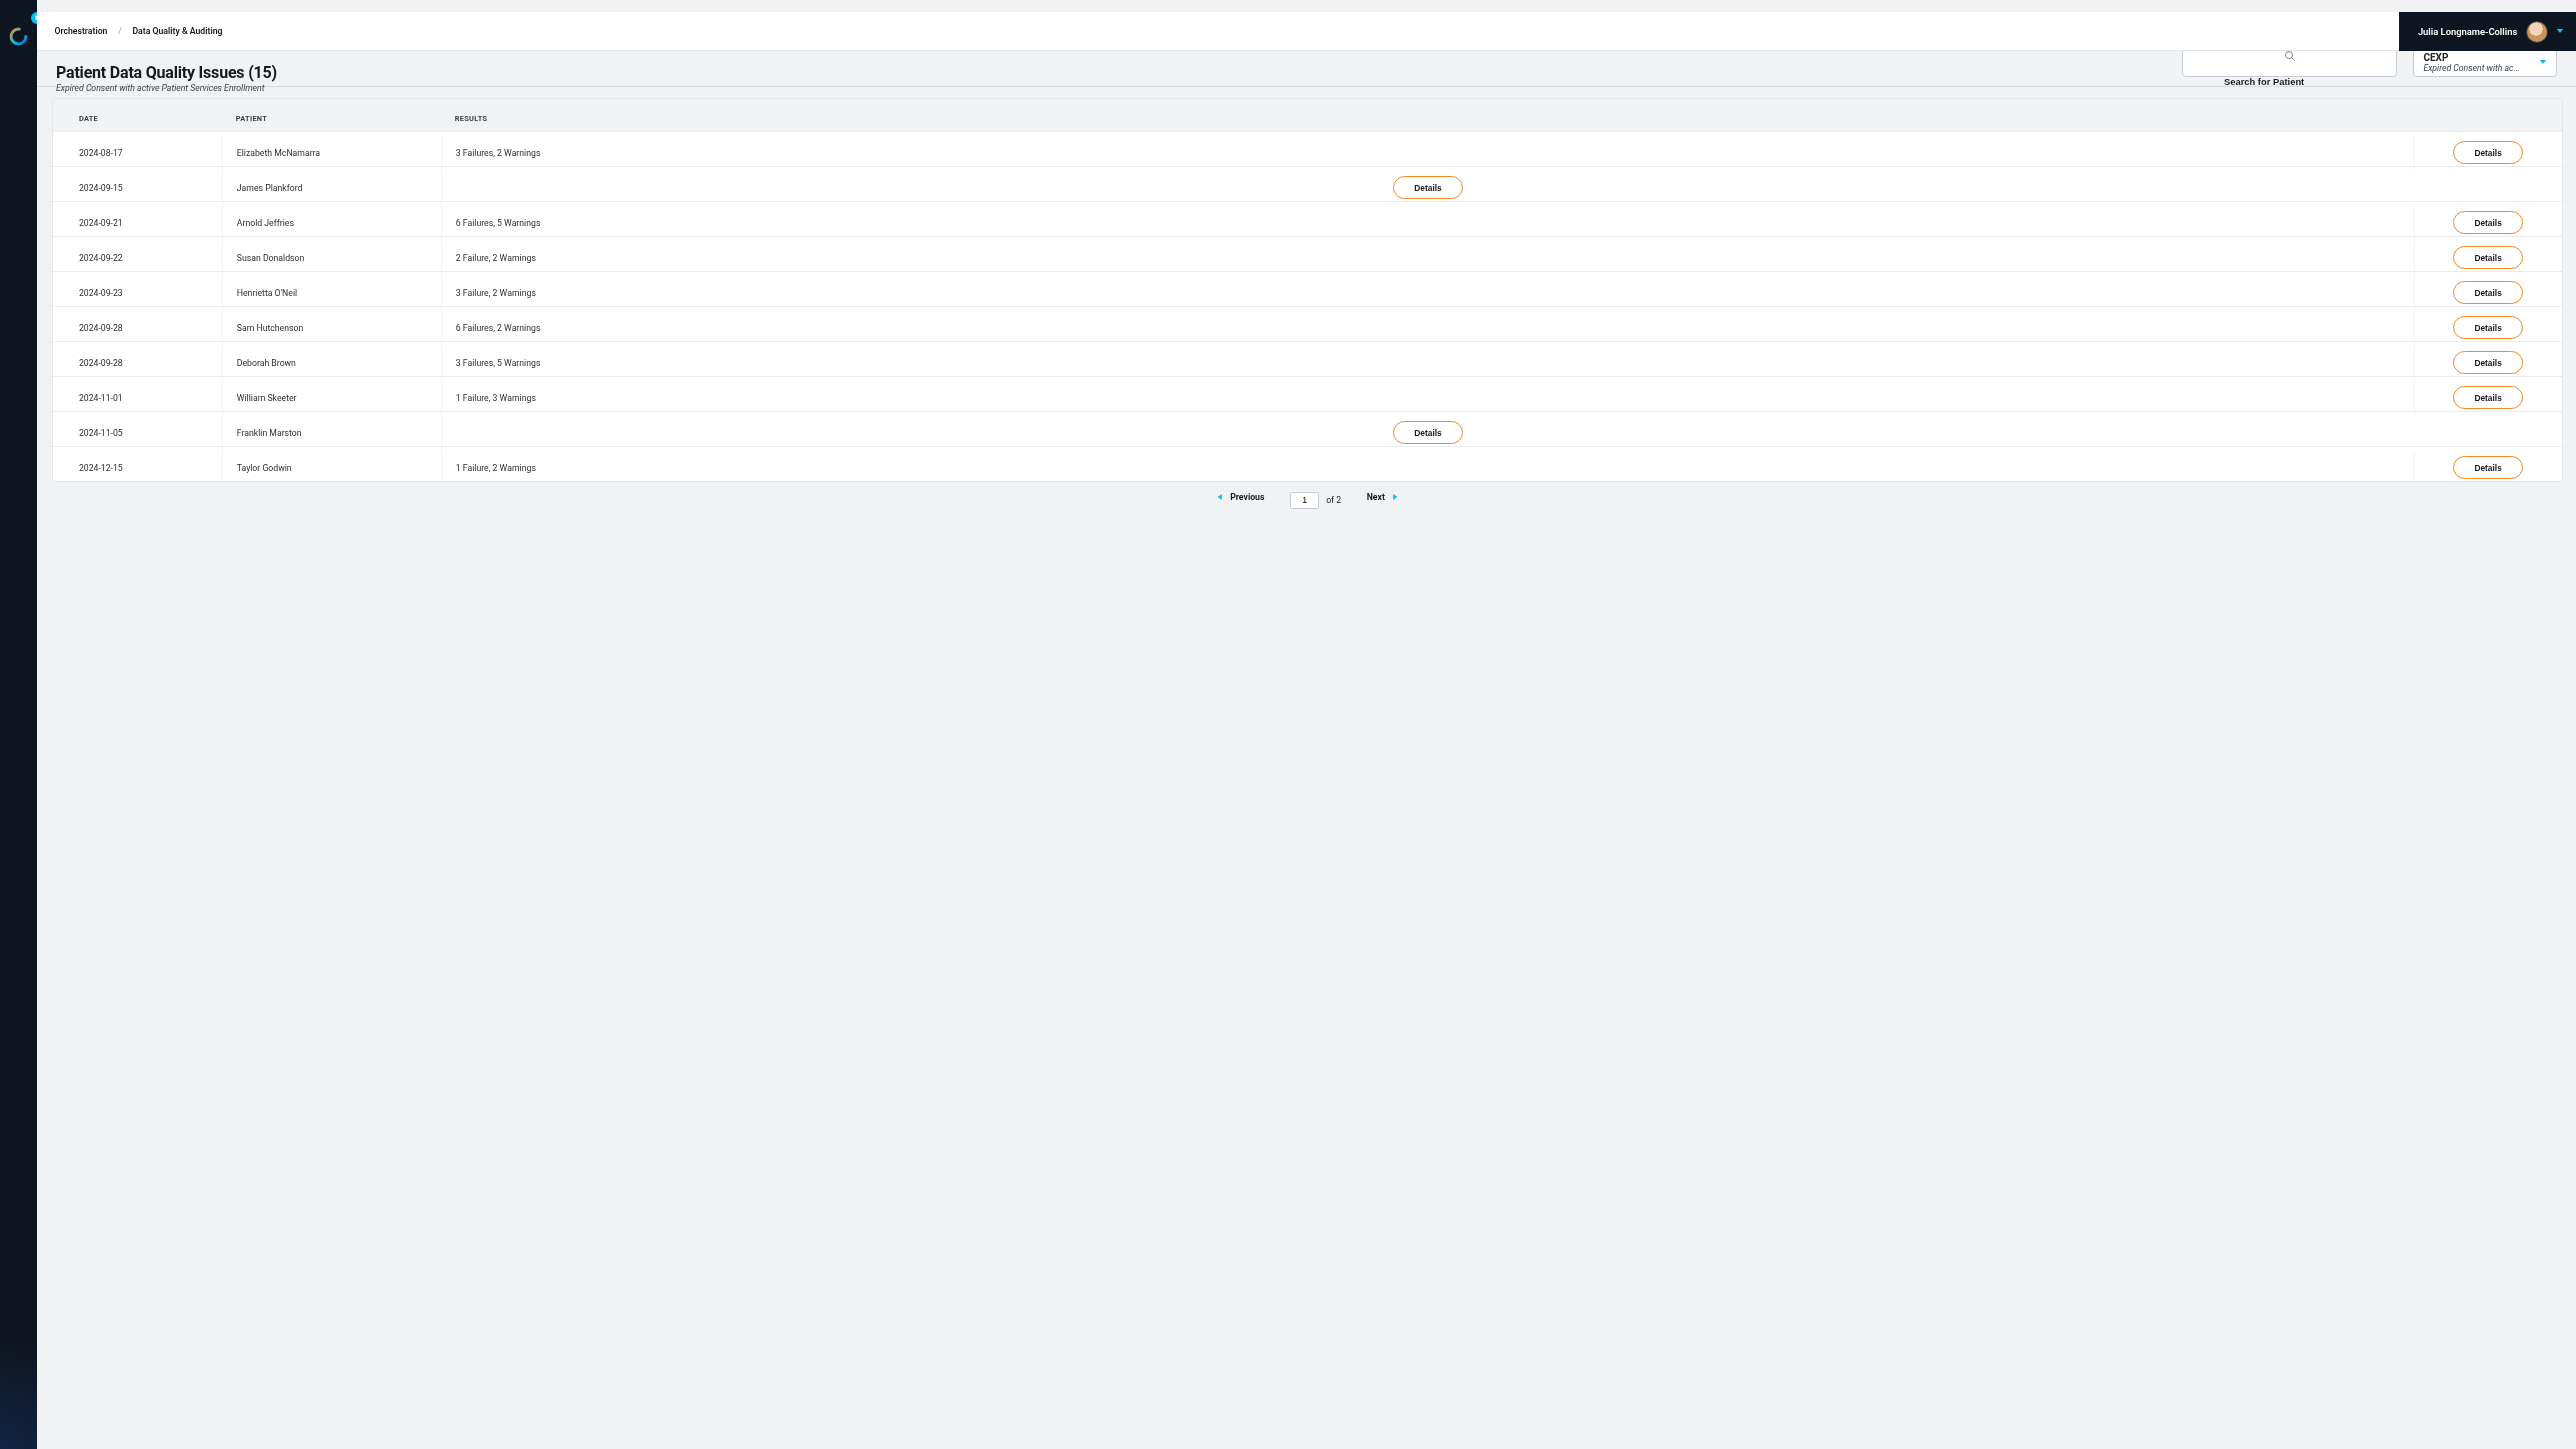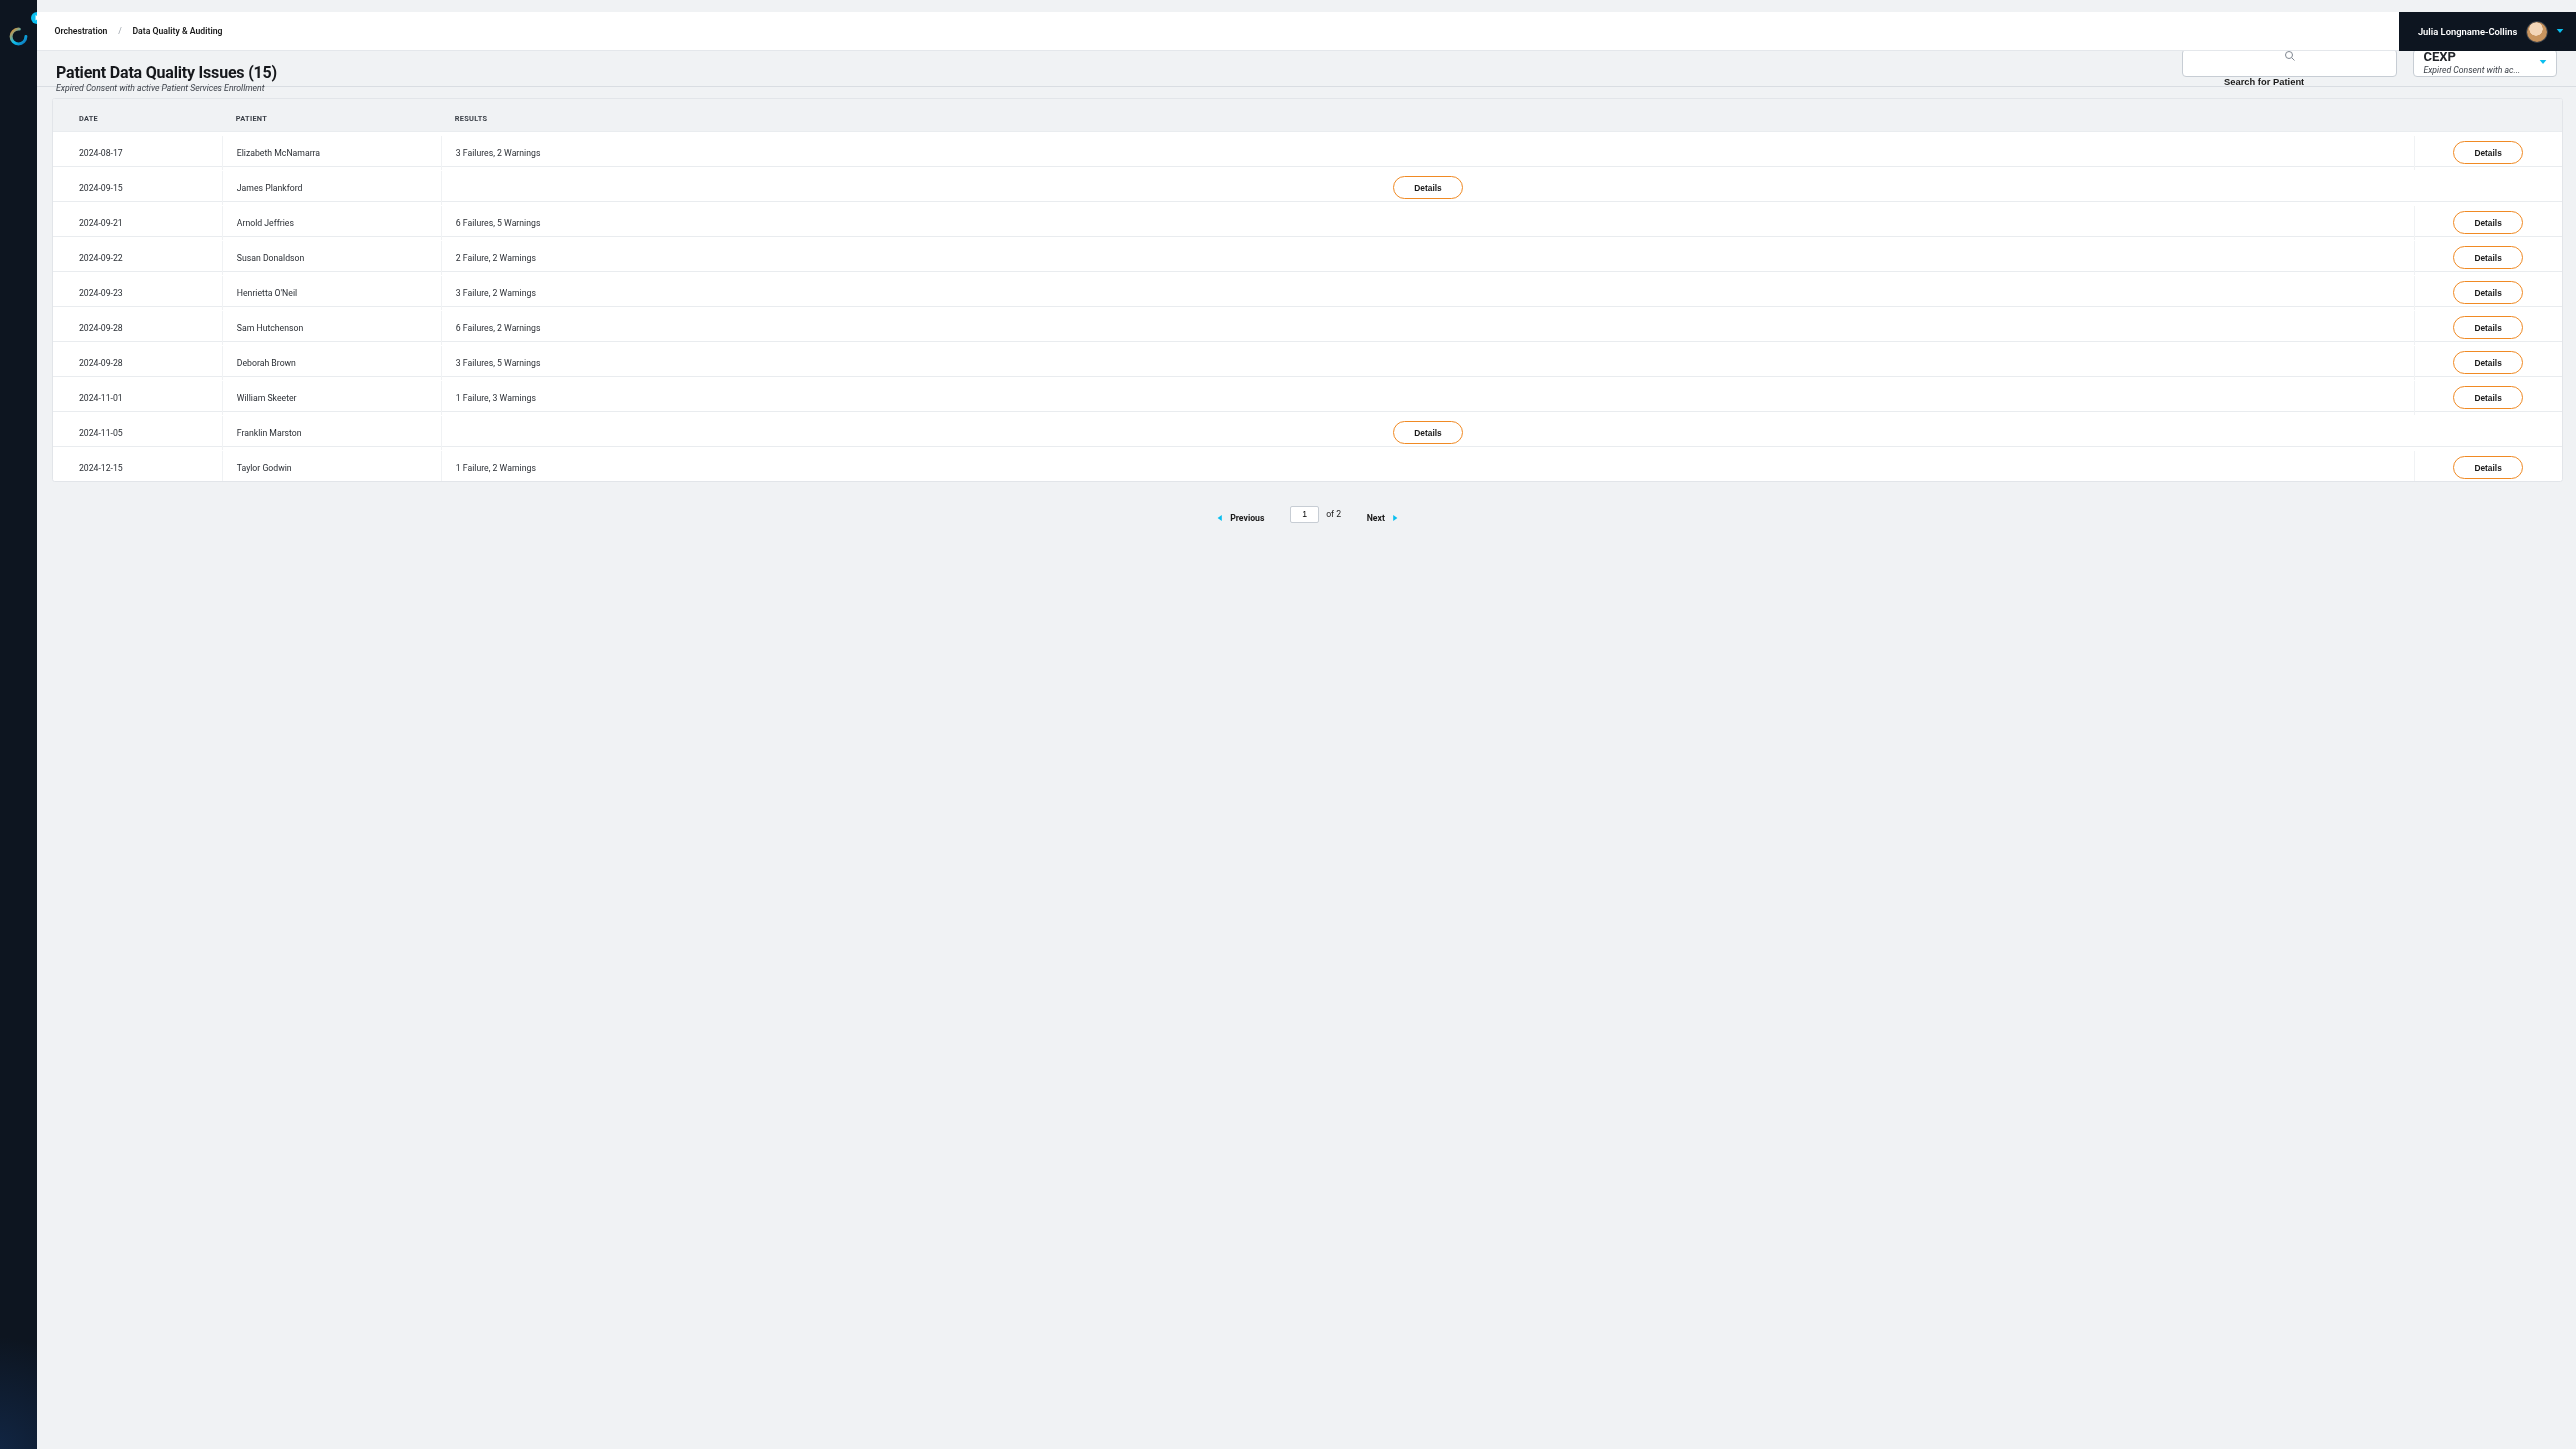--- a/index.html
+++ b/index.html
@@ -125,21 +125,21 @@
     background: #fff;
     border: 0.7px solid #c7cdd4;
     border-radius: 4px;
     padding: 2.7px 9.4px;
     display: flex;
     align-items: center;
     justify-content: space-between;
     cursor: pointer;
   }
   .filter-select .col { min-width: 0; }
-  .filter-select .code { font-size: 13px; font-weight: 700; color: #22252a; line-height: 1.1; }
+  .filter-select .code { font-size: 10px; font-weight: 700; color: #22252a; line-height: 1.1; }
   .filter-select .desc {
     font-size: 8.7px; font-style: italic; color: #3a3f47;
     white-space: nowrap; overflow: hidden; text-overflow: ellipsis;
     max-width: 114px;
   }
   .filter-select svg { width: 8px; height: 8px; fill: #0abfef; flex-shrink: 0; }
 
   
   .main {
     position: absolute;
@@ -190,24 +190,24 @@
     font-weight: 700;
     font-size: 8.4px;
     padding: 5.4px 20px;
     border-radius: 670px;
     cursor: pointer;
   }
 
   
   .pager {
     display: flex;
-    align-items: flex-end;
+    align-items: flex-start;
     justify-content: center;
     gap: 25.5px;
-    margin-top: 24px;
+    margin-top: 10px;
     font-size: 8.7px;
     font-weight: 700;
     color: #1a1a1a;
   }
   .pager .nav { display: flex; align-items: center; gap: 6.7px; cursor: pointer; }
   .pager .nav svg { width: 6px; height: 6px; fill: #0abfef; }
   .pager .pg { display: flex; align-items: center; gap: 6.7px; font-weight: 400; }
   .pager .pg input {
     width: 29.5px; height: 17.4px;
     text-align: center;

